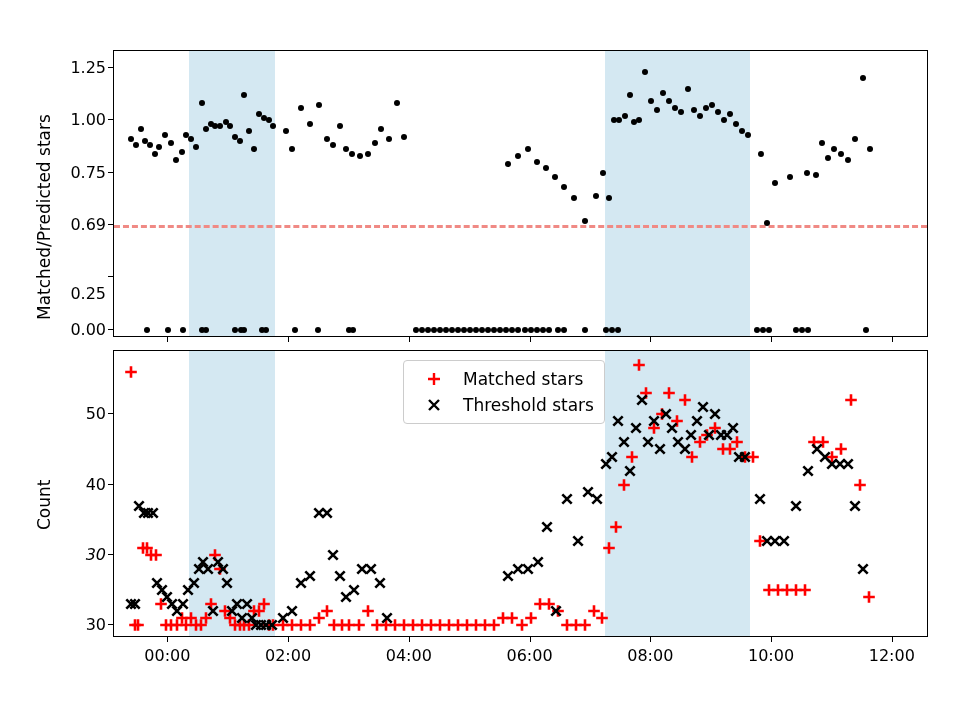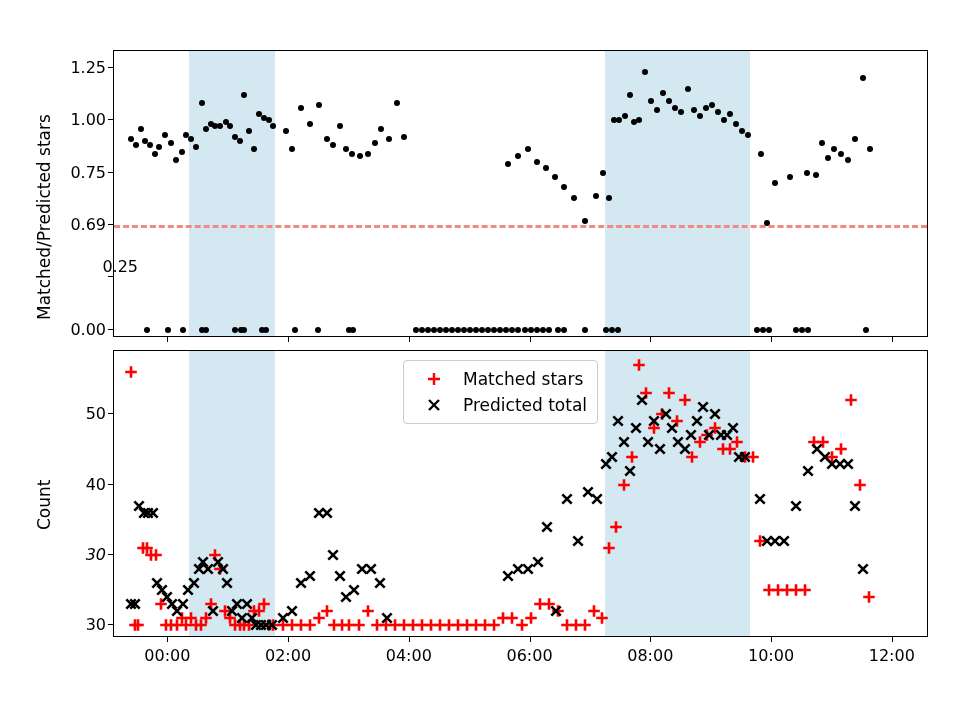--- a/index.html
+++ b/index.html
@@ -219,21 +219,21 @@
         <div class="dot" style="left: 682.185px; top: 278.62px; background: rgb(0, 0, 0);"></div>
         <div class="dot" style="left: 688.222px; top: 278.62px; background: rgb(0, 0, 0);"></div>
         <div class="dot" style="left: 694.259px; top: 278.62px; background: rgb(0, 0, 0);"></div>
         <div class="dot" style="left: 751.611px; top: 278.62px; background: rgb(0, 0, 0);"></div>
       </div>
   </div>
   <div id="top-ticks">
       <div class="tick-y" style="left: 108px; top: 328.62px;"></div>
       <div class="ticklab-y" style="left: 0px; width: 106px; top: 328.62px;">0.00</div>
       <div class="tick-y" style="left: 108px; top: 276.248px;"></div>
-      <div class="ticklab-y" style="left: 0px; width: 106px; top: 266px; padding-left: 32px;">0.25</div>
+      <div class="ticklab-y" style="left: 0px; width: 106px; top: 293px;">0.25</div>
       <div class="tick-y" style="left: 108px; top: 223.876px;"></div>
       <div class="ticklab-y" style="left: 0px; width: 106px; top: 223.876px;">0.69</div>
       <div class="tick-y" style="left: 108px; top: 171.504px;"></div>
       <div class="ticklab-y" style="left: 0px; width: 106px; top: 171.504px;">0.75</div>
       <div class="tick-y" style="left: 108px; top: 119.131px;"></div>
       <div class="ticklab-y" style="left: 0px; width: 106px; top: 119.131px;">1.00</div>
       <div class="tick-y" style="left: 108px; top: 66.7591px;"></div>
       <div class="ticklab-y" style="left: 0px; width: 106px; top: 66.7591px;">1.25</div>
       <div class="tick-x" style="left: 167.333px; top: 337px;"></div>
       <div class="tick-x" style="left: 288.074px; top: 337px;"></div>
@@ -1246,17 +1246,17 @@
           </svg>
       </span>
       <span class="legend-text">Matched stars</span>
     </div>
     <div class="legend-row">
       <span class="legend-key">
         <svg width="16" height="16" viewBox="0 0 16 16">
             <path d="M3 3 L13 13 M13 3 L3 13" stroke="#000000" stroke-width="2.4"></path>
           </svg>
       </span>
-      <span class="legend-text">Predicted total</span>
+      <span class="legend-text">Threshold stars</span>
     </div>
   </div>
 
 </div>
 
 </body></html>

